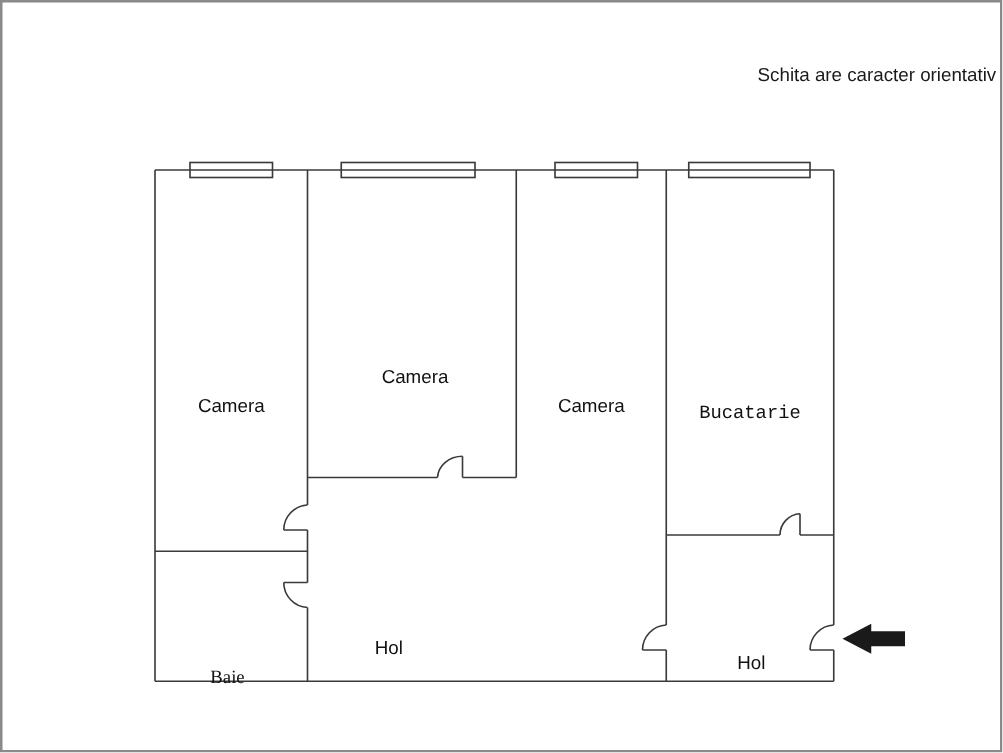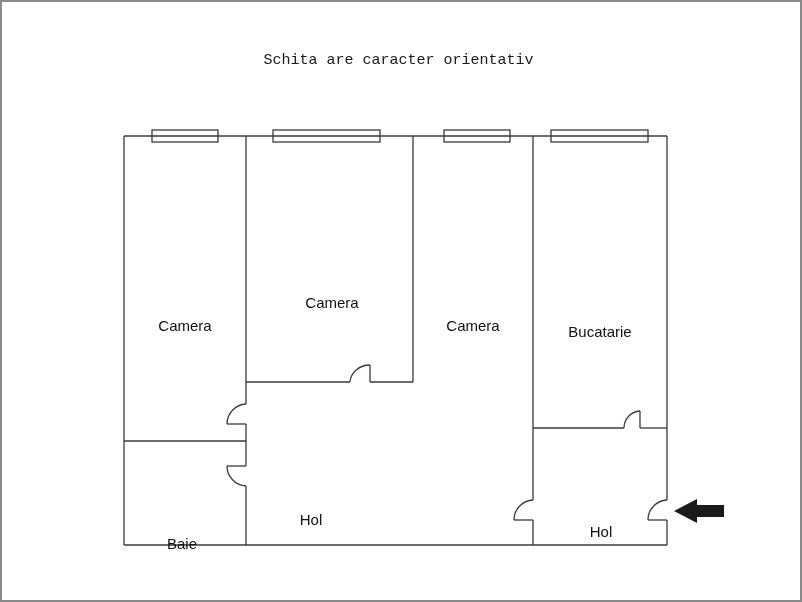--- a/index.html
+++ b/index.html
@@ -1,18 +1,18 @@
 <!DOCTYPE html>
 <html><head>
 <meta charset="utf-8">
 <style>
   html, body { margin: 0; padding: 0; background: #ffffff; }
   body { width: 802px; height: 602px; position: relative; overflow: hidden; font-family: "Liberation Sans", "DejaVu Sans", sans-serif; }
   .frame { position: absolute; left: 0; top: 0; width: 798px; height: 598px; border: 2px solid #8a8a8a; background: #fff; }
-  .title { position: absolute; left: 0; top: 52px; width: 797px; text-align: center; font-size: 15px; color: #1a1a1a; font-family: Liberation Mono, monospace; }
+  .title { position: absolute; left: 0; top: 52px; width: 797px; text-align: right; font-size: 15px; color: #1a1a1a; }
   svg.plan { position: absolute; left: 0; top: 0; }
   .label { position: absolute; font-size: 15px; color: #111; white-space: nowrap; transform: translate(-50%, -50%); margin-top: 48px; }
 </style>
 </head>
 <body>
 
 <div class="frame"></div>
 
 <div class="title">Schita are caracter orientativ</div>
 
@@ -85,16 +85,16 @@
     <line x1="444" y1="136" x2="510" y2="136"></line>
     <line x1="551" y1="136" x2="648" y2="136"></line>
   </g>
 
   <polygon fill="#1a1a1a" points="674,511 697,499 697,505 724,505 724,517 697,517 697,523"></polygon>
 </svg>
 
 <div class="label" style="left:185px; top:277px;">Camera</div>
 <div class="label" style="left:332px; top:254px;">Camera</div>
 <div class="label" style="left:473px; top:277px;">Camera</div>
-<div class="label" style="left:600px; top:283px;">Bucatarie</div>
+<div class="label" style="left:600px; top:283px;font-family:Liberation Mono, monospace;">Bucatarie</div>
 <div class="label" style="left:311px; top:471px;">Hol</div>
-<div class="label" style="left:182px; top:495px;">Baie</div>
+<div class="label" style="left:182px; top:495px;font-family:Liberation Serif, serif;">Baie</div>
 <div class="label" style="left:601px; top:483px;">Hol</div>
 
 </body></html>

